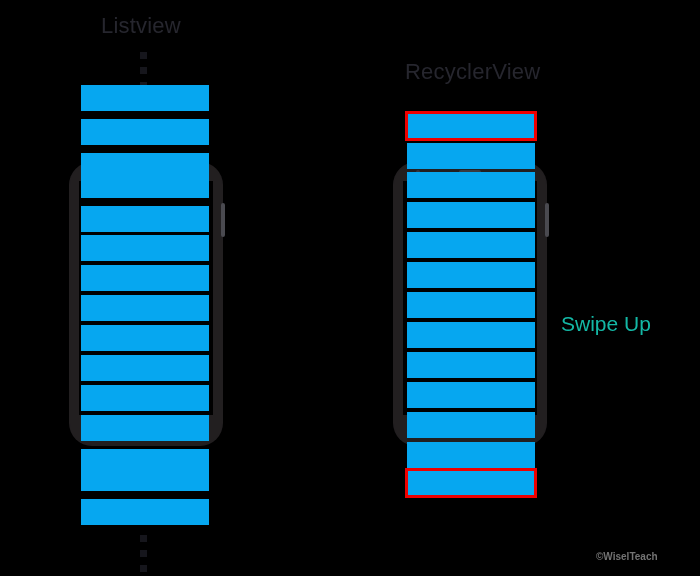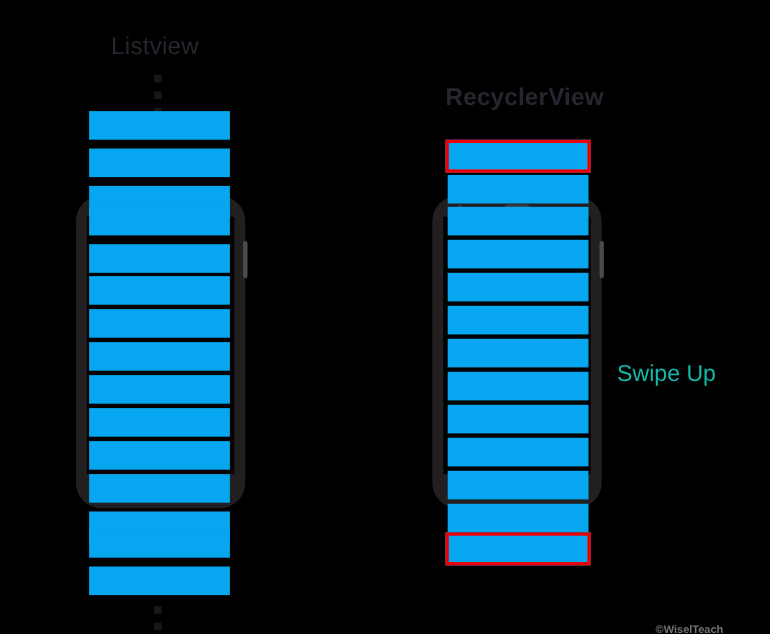--- a/index.html
+++ b/index.html
@@ -11,38 +11,38 @@
     width: 700px;
     height: 576px;
     position: relative;
     overflow: hidden;
     font-family: "Liberation Sans", sans-serif;
     -webkit-font-smoothing: antialiased;
   }
 
   .stage {
     position: absolute;
-    left: 0; top: 16px;
+    left: 0; top: 0;
     width: 700px;
     height: 432px;
     background: #000000;
   }
 
   
   .heading {
     position: absolute;
     color: #26262e;
     font-size: 22px;
     font-weight: 400;
     letter-spacing: 0.2px;
     white-space: nowrap;
     line-height: 1;
   }
   #heading-listview { left: 101px; top: 15px; }
-  #heading-recyclerview { left: 405px; top: 61px; font-weight: bold; }
+  #heading-recyclerview { left: 405px; top: 61px; }
 
   .swipe-label {
     position: absolute;
     left: 561px;
     top: 313px;
     color: #14b8a6;
     font-size: 21px;
     font-weight: 400;
     white-space: nowrap;
     line-height: 1;

